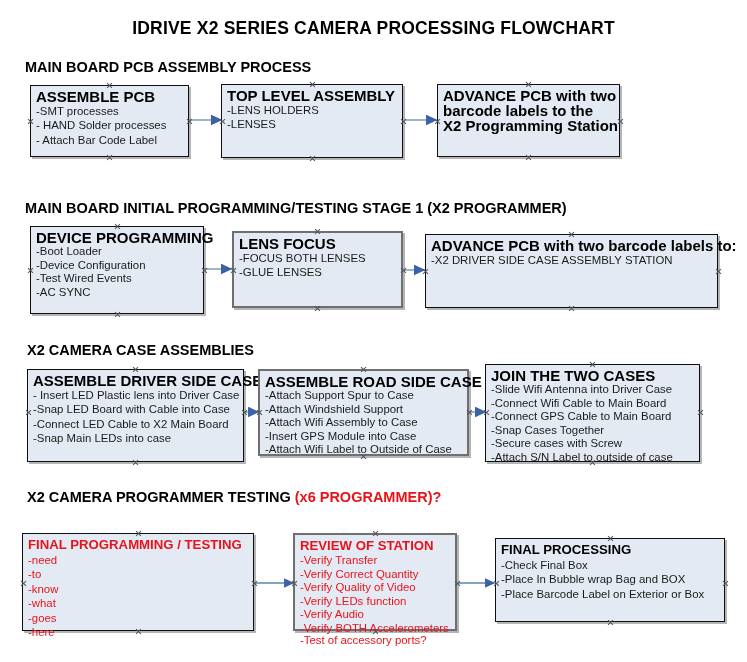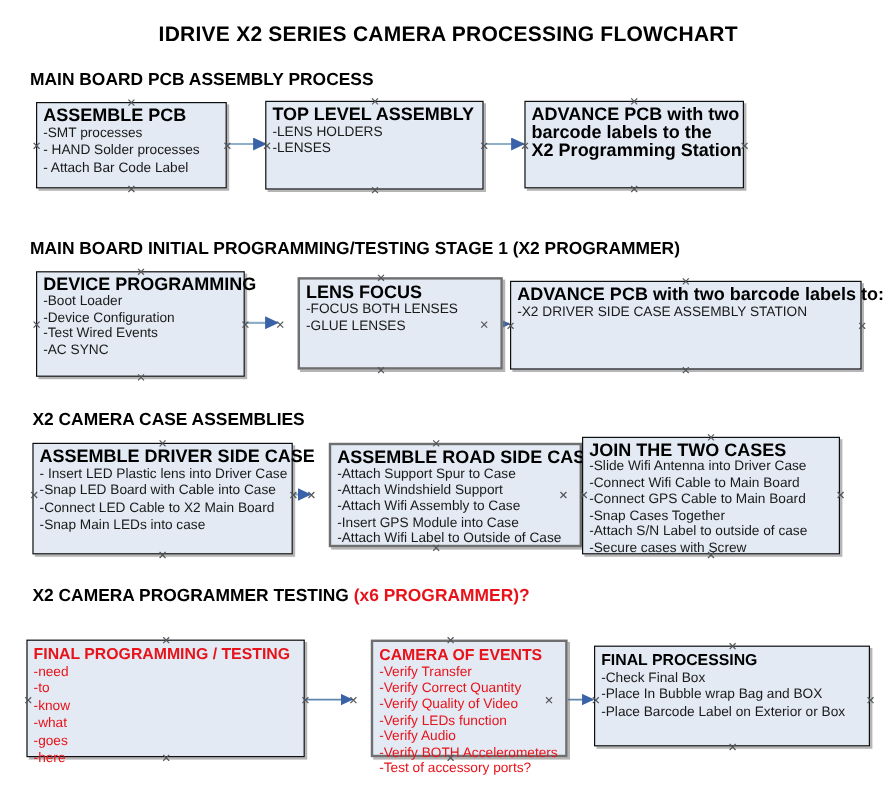--- a/index.html
+++ b/index.html
@@ -47,21 +47,20 @@
     background: #e3eaf4;
     border: 1.4px solid #0f0f0f;
     box-sizing: border-box;
     box-shadow: 2px 2px 0 rgba(120,120,120,0.55);
     padding: 3px 4px 3px 5px;
     overflow: visible;
   }
   .box.gray-border {
     border-color: #6f6f6f;
     border-width: 2px;
-    margin-left: 16px;
   }
   .box-title {
     font-size: 15px;
     font-weight: bold;
     color: #000000;
     line-height: 15px;
     white-space: nowrap;
   }
   .box-line {
     font-size: 11.4px;
@@ -222,22 +221,22 @@
 <span class="xmark" style="left:363px; top:456px;"></span>
 <span class="xmark" style="left:259px; top:412px;"></span>
 <span class="xmark" style="left:469px; top:412px;"></span>
 
 <div class="box" style="left:485px; top:364px; width:215px; height:98px;">
   <div class="box-title">JOIN THE TWO CASES</div>
   <div class="box-line tight">-Slide Wifi Antenna into Driver Case</div>
   <div class="box-line tight">-Connect Wifi Cable to Main Board</div>
   <div class="box-line tight">-Connect GPS Cable to Main Board</div>
   <div class="box-line tight">-Snap Cases Together</div>
+  <div class="box-line tight">-Secure cases with Screw</div>
   <div class="box-line tight">-Attach S/N Label to outside of case</div>
-  <div class="box-line tight">-Secure cases with Screw</div>
 </div>
 <span class="xmark" style="left:592px; top:364px;"></span>
 <span class="xmark" style="left:592px; top:462px;"></span>
 <span class="xmark" style="left:486px; top:412px;"></span>
 <span class="xmark" style="left:700px; top:412px;"></span>
 
 <div class="section-header" style="left:27px; top:489px;">
   <span>X2 CAMERA PROGRAMMER TESTING </span><span class="accent">(x6 PROGRAMMER)?</span>
 </div>
 
@@ -249,21 +248,21 @@
   <div class="box-line">-what</div>
   <div class="box-line">-goes</div>
   <div class="box-line">-here</div>
 </div>
 <span class="xmark" style="left:138px; top:533px;"></span>
 <span class="xmark" style="left:138px; top:631px;"></span>
 <span class="xmark" style="left:23px; top:583px;"></span>
 <span class="xmark" style="left:254px; top:583px;"></span>
 
 <div class="box red gray-border" style="left:293px; top:533px; width:164px; height:98px;">
-  <div class="box-title big">CAMERA OF EVENTS</div>
+  <div class="box-title big">REVIEW OF STATION</div>
   <div class="box-line tight">-Verify Transfer</div>
   <div class="box-line tight">-Verify Correct Quantity</div>
   <div class="box-line tight">-Verify Quality of Video</div>
   <div class="box-line tight">-Verify LEDs function</div>
   <div class="box-line tight">-Verify Audio</div>
   <div class="box-line tight">-Verify BOTH Accelerometers</div>
   <div class="overflow-line" style="top:99px;">-Test of accessory ports?</div>
 </div>
 <span class="xmark" style="left:375px; top:533px;"></span>
 <span class="xmark" style="left:375px; top:631px;"></span>

